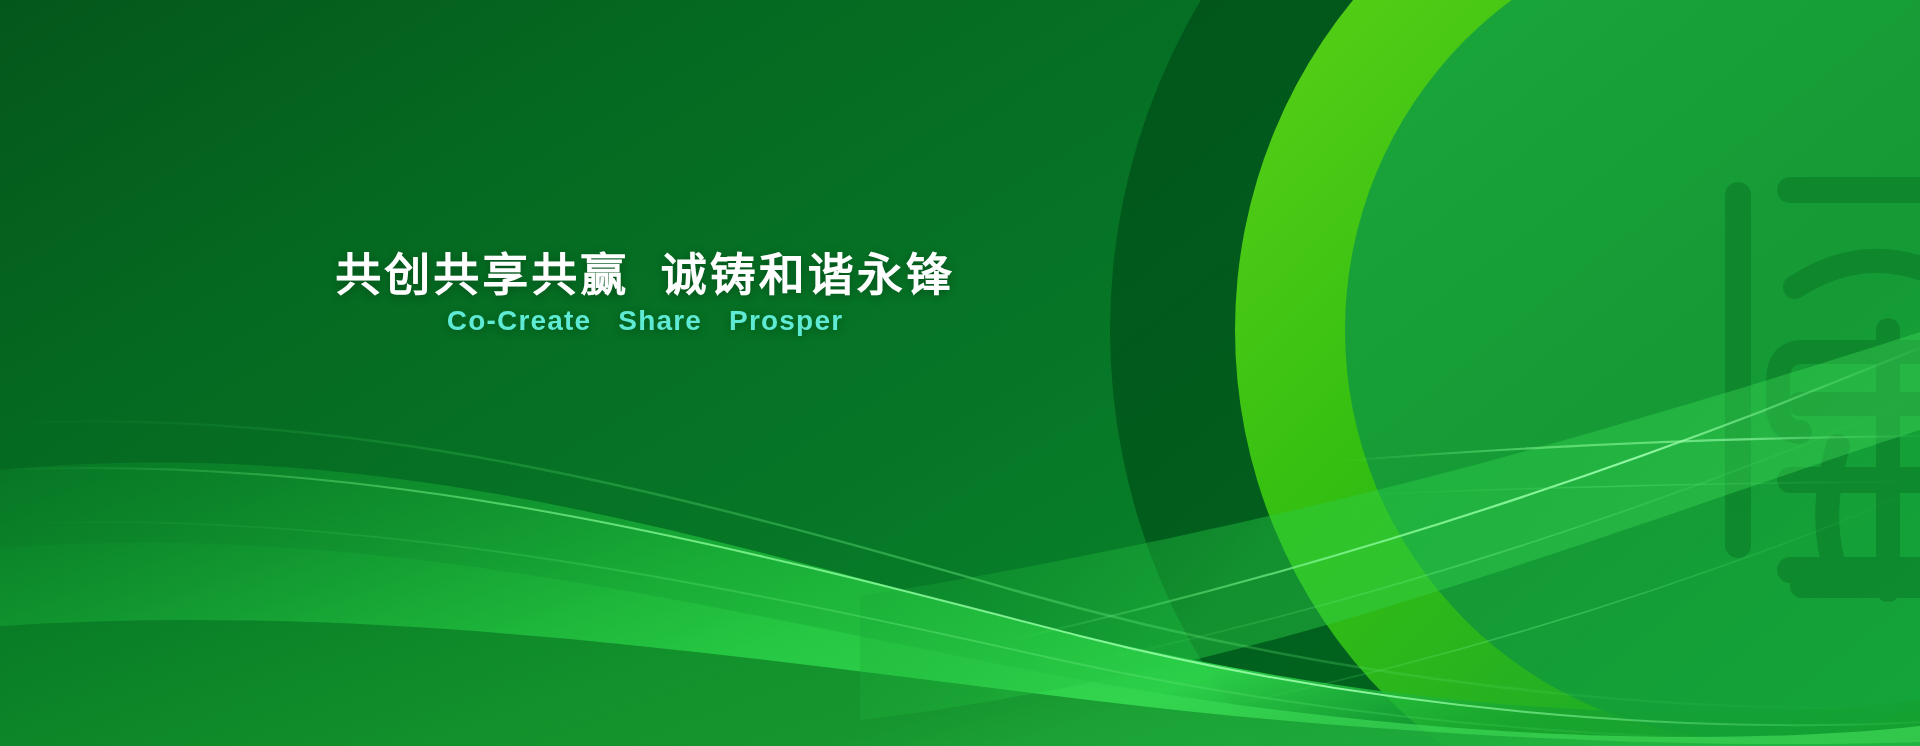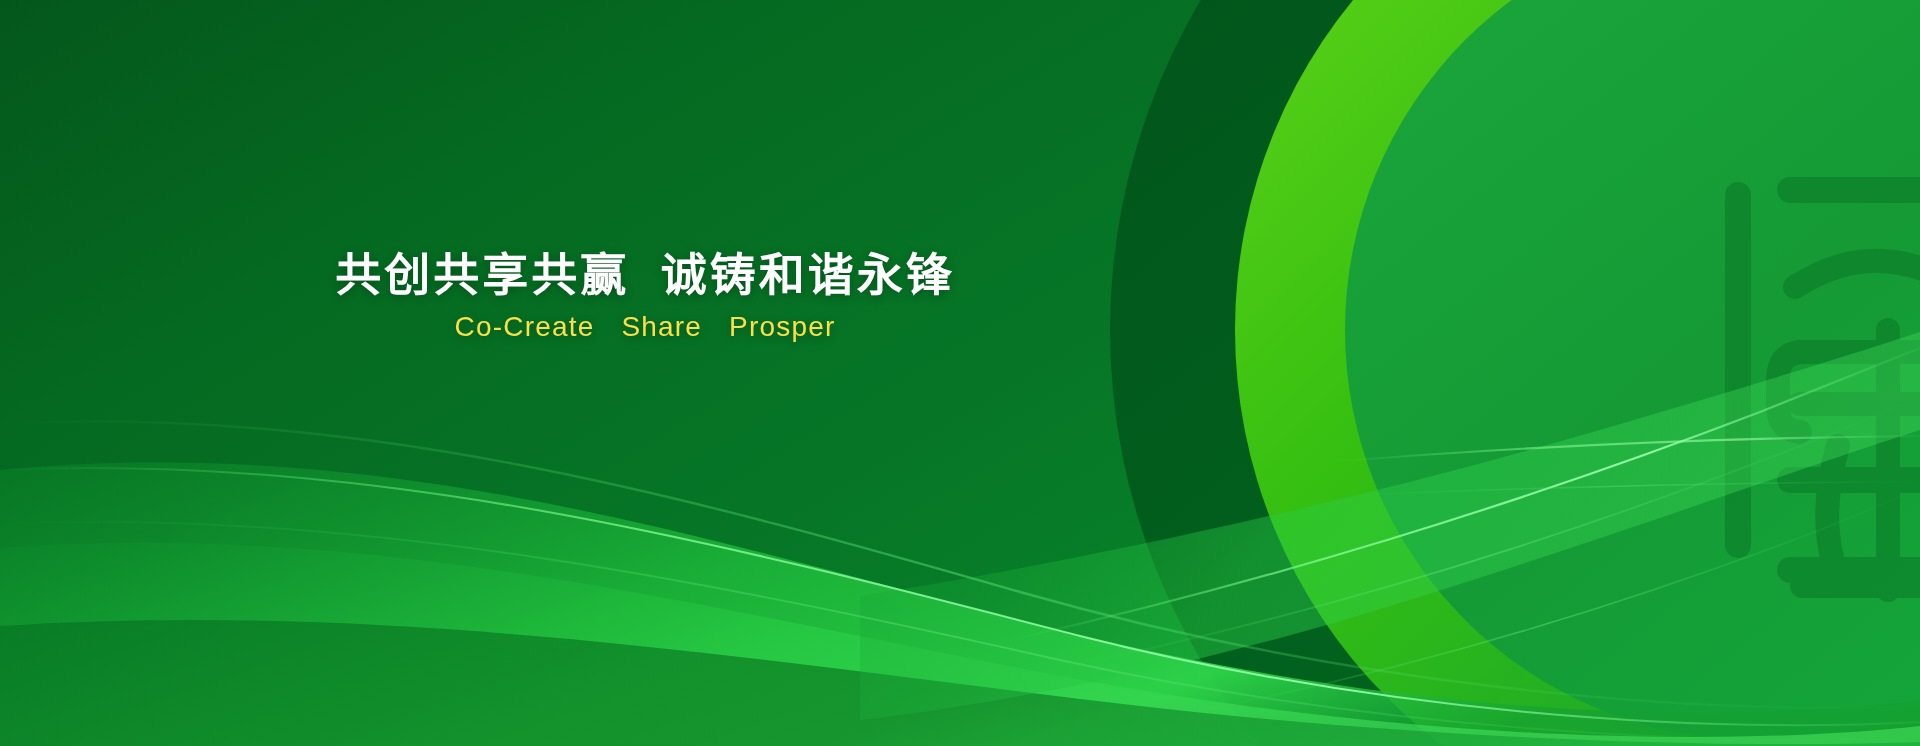--- a/index.html
+++ b/index.html
@@ -36,24 +36,24 @@
     margin: 0;
     color: #ffffff;
     font-size: 46px;
     font-weight: 700;
     letter-spacing: 3px;
     line-height: 1.18;
     text-shadow: 0 2px 10px rgba(0,0,0,0.28);
     white-space: pre;
   }
   #subhead {
-    margin: 8px 0 0 0;
-    color: #fde047;
+    margin: 2px 0 0 0;
+    color: #5eead4;
     font-size: 28px;
-    font-weight: 400;
+    font-weight: 700;
     letter-spacing: 1.2px;
     line-height: 1.2;
     text-shadow: 0 2px 8px rgba(0,0,0,0.25);
     white-space: pre;
   }
 </style>
 </head>
 <body>
 
 <div id="banner">

